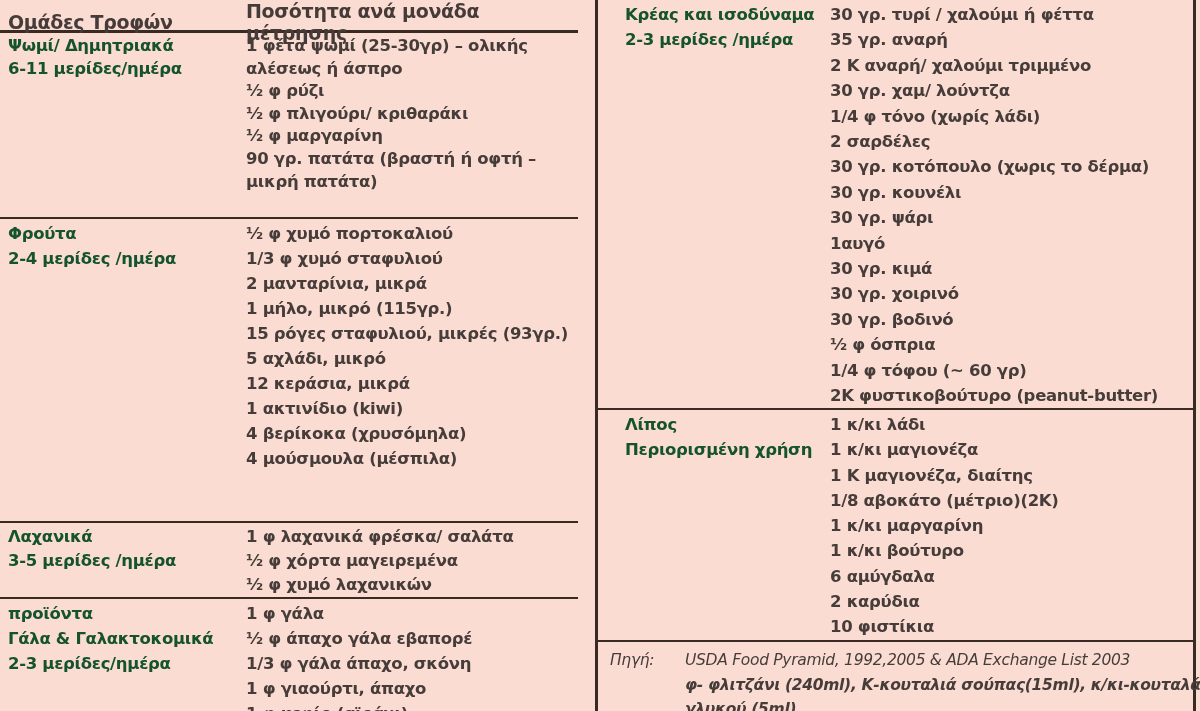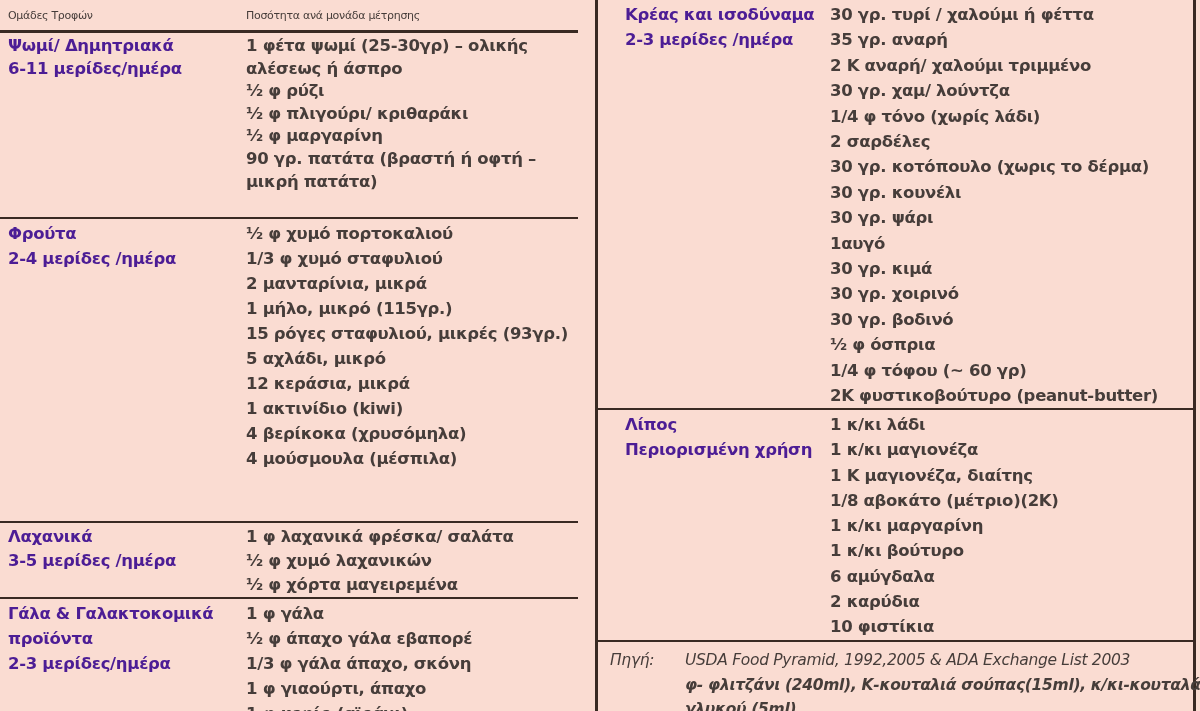--- a/index.html
+++ b/index.html
@@ -11,31 +11,31 @@
     font-family:"DejaVu Sans",sans-serif;
     color:#463d3a;
     letter-spacing:-0.3px;
   }
   
   .left-panel{position:absolute;left:0;top:0;width:578px;}
   .lheader{
     display:grid;grid-template-columns:246px 1fr;
     height:30px;align-items:center;
     border-bottom:3px solid #392a23;
-    font-weight:normal;font-size:11px;color:#453c39;
+    font-weight:bold;font-size:19px;color:#453c39;
   }
   .lheader .hg{padding-left:8px;}
   .section{display:grid;border-bottom:2px solid #392a23;}
   .section.last{border-bottom:none;}
   .left-panel .section{grid-template-columns:246px 1fr;}
   .right-panel .section{grid-template-columns:232px 1fr;}
   .gcell{padding-left:8px;}
   .right-panel .gcell{padding-left:27px;}
   .gline{
-    color:#4c1d95;font-weight:bold;font-size:16.5px;white-space:nowrap;
+    color:#14532d;font-weight:bold;font-size:16.5px;white-space:nowrap;
   }
   .iline{
     color:#463d3a;font-weight:bold;font-size:16.5px;white-space:nowrap;
   }
   
   .ls1{height:182px;} .ls1 .gline,.ls1 .iline{line-height:22.6px;}
   .ls2{height:300px;} .ls2 .gline,.ls2 .iline{line-height:25px;}
   .ls3{height:72px;}  .ls3 .gline,.ls3 .iline{line-height:24px;}
   .ls4{height:125px;} .ls4 .gline,.ls4 .iline{line-height:25px;}
   .rs1{height:406px;} .rs1 .gline,.rs1 .iline{line-height:25.4px;}
@@ -110,29 +110,29 @@
         </div>
     </div>
 
     <div class="section ls3">
       <div class="gcell">
           <div class="gline">Λαχανικά</div>
           <div class="gline">3-5 μερίδες /ημέρα</div>
         </div>
       <div class="icell">
           <div class="iline">1 φ λαχανικά φρέσκα/ σαλάτα</div>
+          <div class="iline">½ φ χόρτα μαγειρεμένα</div>
           <div class="iline">½ φ χυμό λαχανικών</div>
-          <div class="iline">½ φ χόρτα μαγειρεμένα</div>
         </div>
     </div>
 
     <div class="section ls4 last">
       <div class="gcell">
+          <div class="gline">προϊόντα</div>
           <div class="gline">Γάλα &amp; Γαλακτοκομικά</div>
-          <div class="gline">προϊόντα</div>
           <div class="gline">2-3 μερίδες/ημέρα</div>
         </div>
       <div class="icell">
           <div class="iline">1 φ γάλα</div>
           <div class="iline">½ φ άπαχο γάλα εβαπορέ</div>
           <div class="iline">1/3 φ γάλα άπαχο, σκόνη</div>
           <div class="iline">1 φ γιαούρτι, άπαχο</div>
           <div class="iline">1 φ κεφίρ (αϊράνι)</div>
         </div>
     </div>

